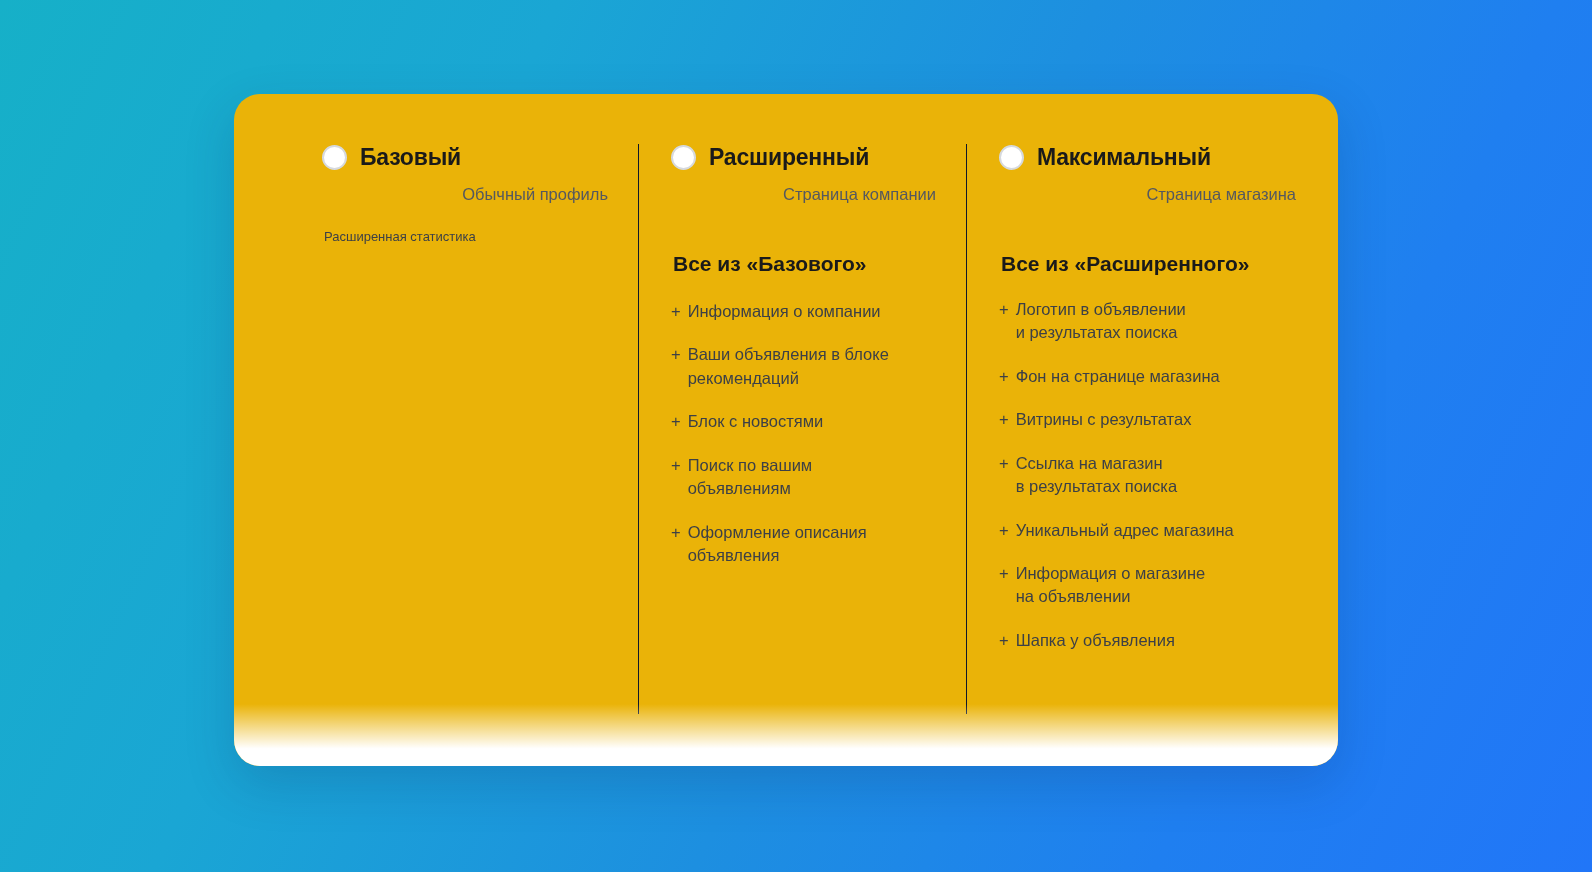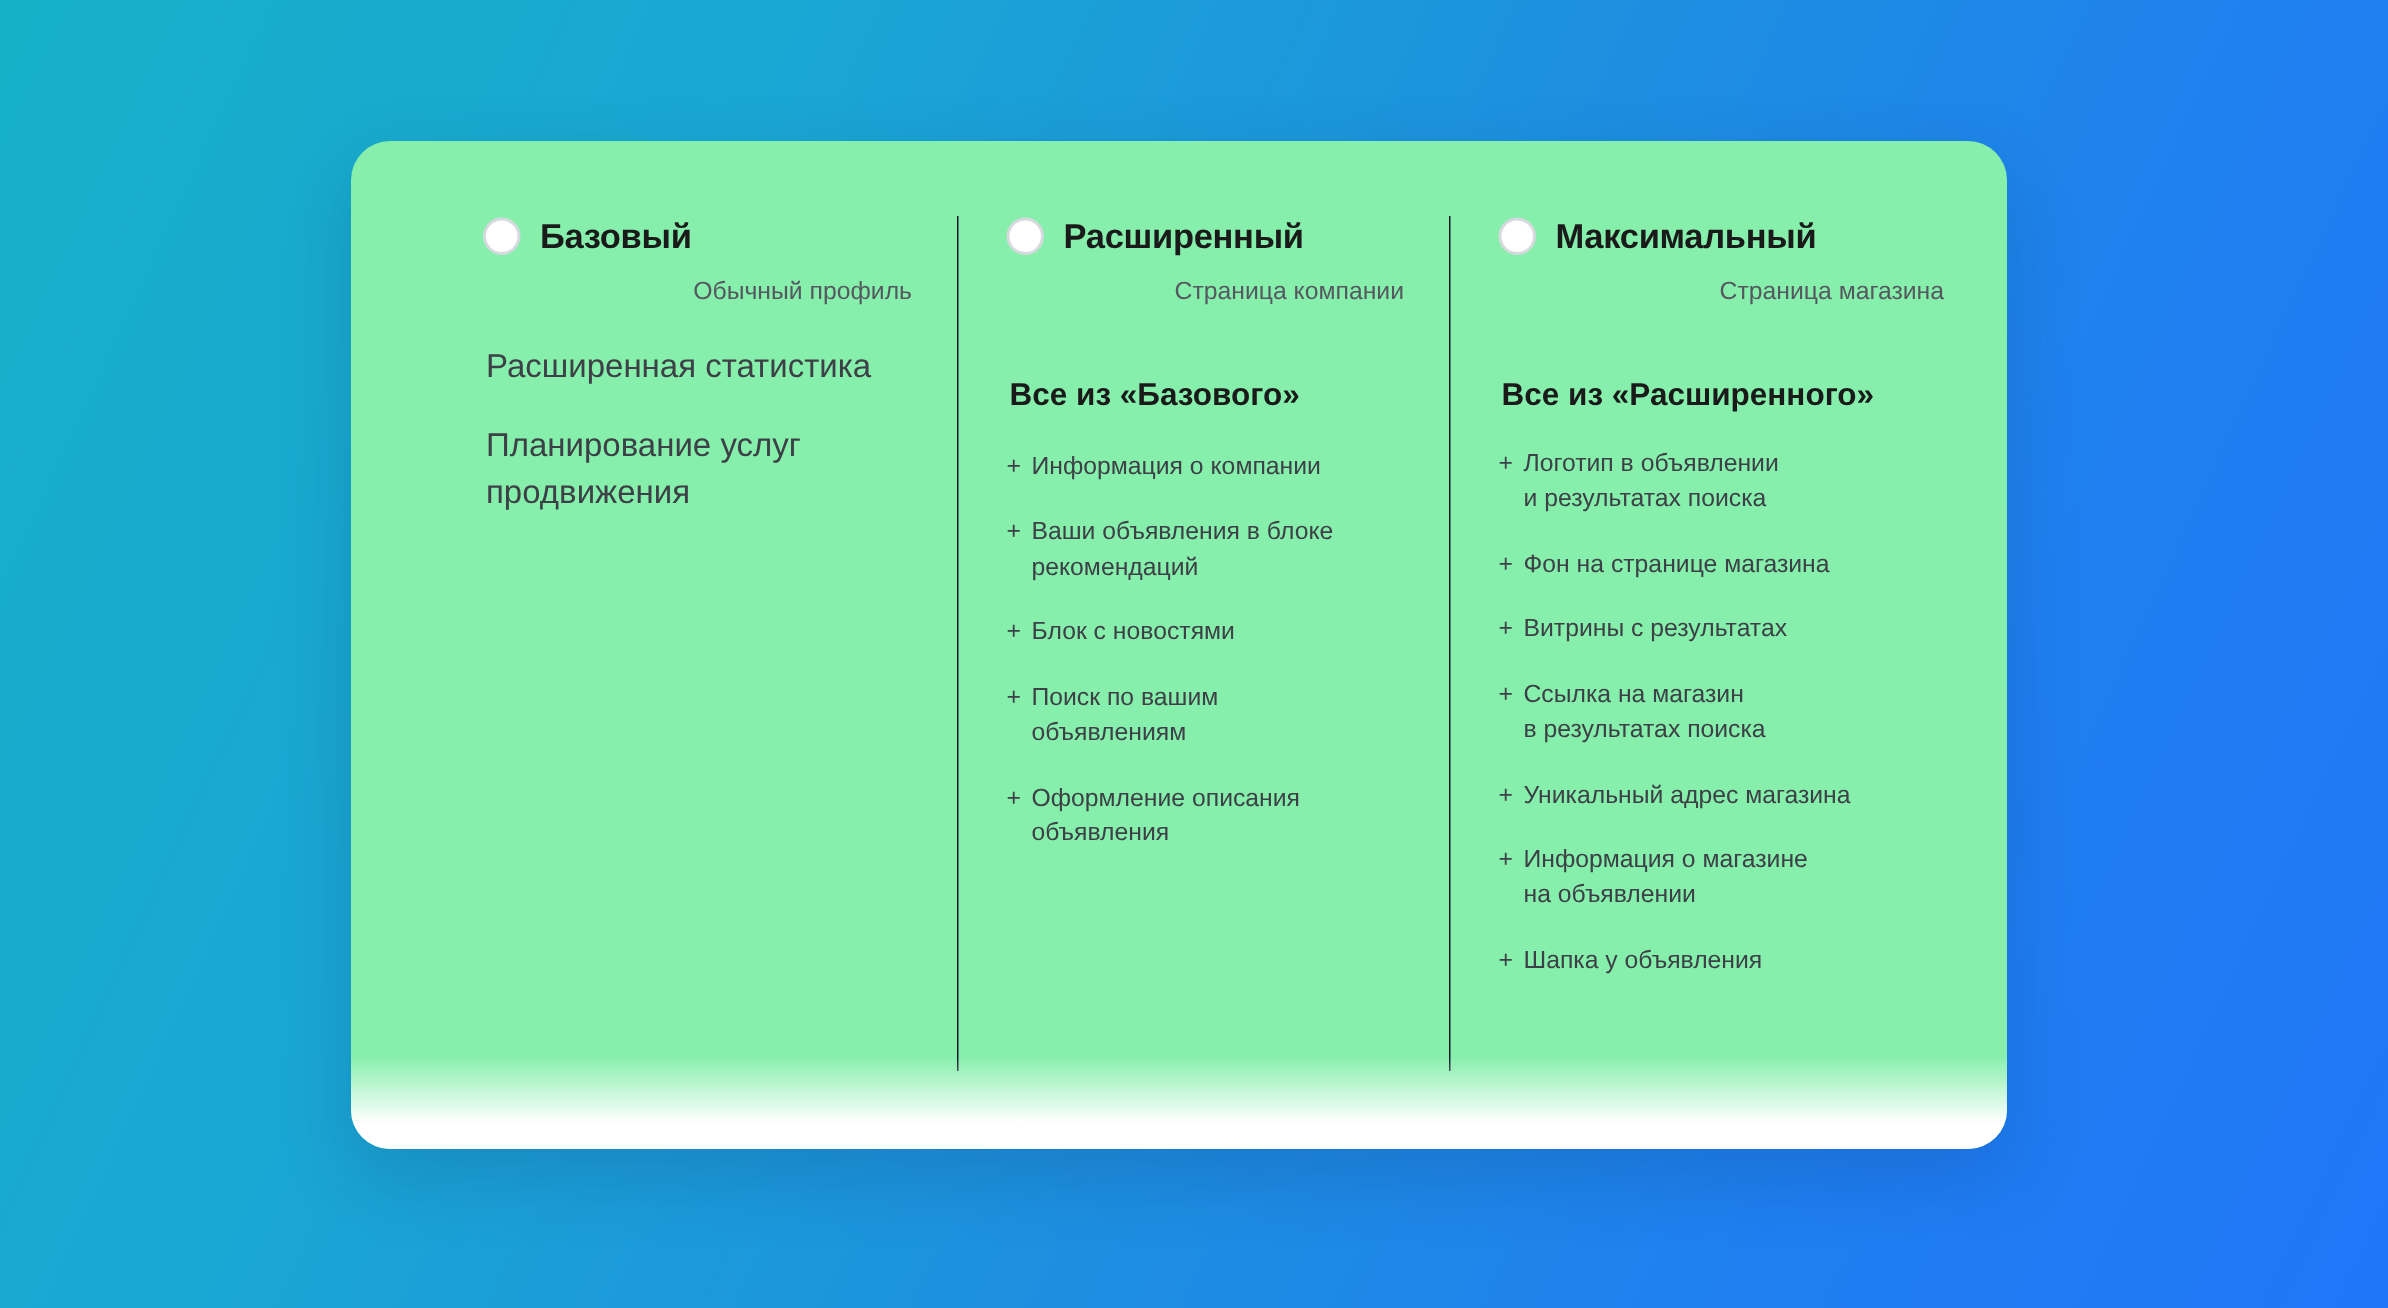--- a/index.html
+++ b/index.html
@@ -20,21 +20,21 @@
     width: 1592px;
     height: 872px;
   }
 
   .window-card {
     position: absolute;
     left: 234px;
     top: 94px;
     width: 1104px;
     height: 672px;
-    background: #86efac;
+    background: #eab308;
     border-radius: 26px;
     box-shadow: 0 18px 50px rgba(10, 40, 90, 0.18);
     overflow: hidden;
   }
 
   .plans {
     position: absolute;
     left: 56px;
     top: 50px;
     right: 0;
@@ -117,21 +117,21 @@
   .feature .plus {
     color: #3d4046;
     flex: none;
   }
   .feature .txt {
     white-space: pre-line;
   }
 
   
   .feature-plain {
-    font-size: 22px;
+    font-size: 13px;
     color: #3d4046;
     line-height: 1.42;
     margin-top: 22px;
     margin-left: 2px;
     white-space: pre-line;
   }
 
   .basic-list .feature-plain:first-child { margin-top: 24px; }
 
   .ext-list .feature:first-child { margin-top: 24px; }
@@ -157,22 +157,20 @@
     <div class="plans">
 
       <div class="plan plan-basic">
         <div class="plan-head">
           <span class="radio"></span>
           <span class="plan-title">Базовый</span>
         </div>
         <div class="plan-subtitle">Обычный профиль</div>
         <ul class="feature-list basic-list">
           <li class="feature-plain">Расширенная статистика</li>
-          <li class="feature-plain">Планирование услуг
-продвижения</li>
         </ul>
       </div>
 
       <div class="plan plan-extended">
         <div class="plan-head">
           <span class="radio"></span>
           <span class="plan-title">Расширенный</span>
         </div>
         <div class="plan-subtitle">Страница компании</div>
         <div class="plan-section-title">Все из «Базового»</div>

